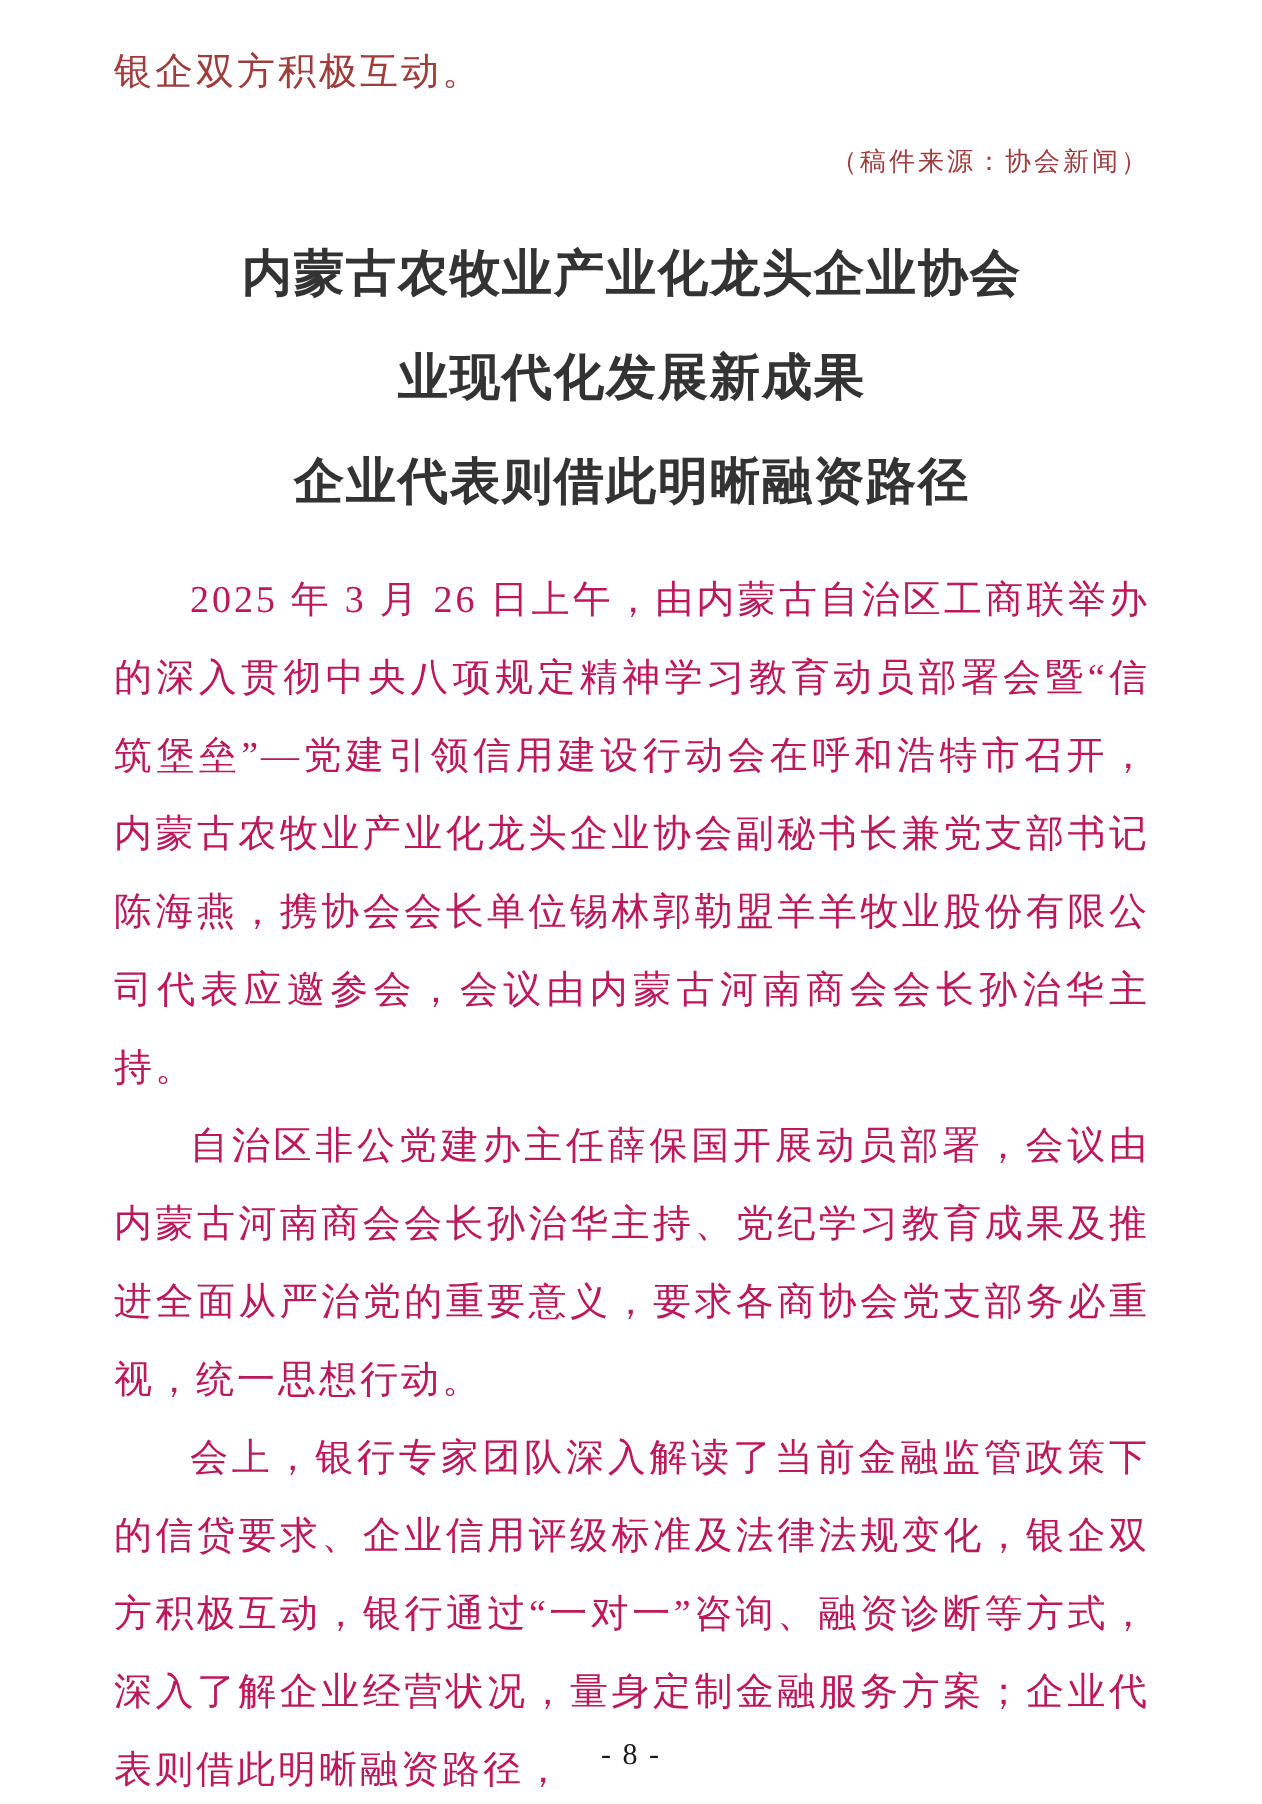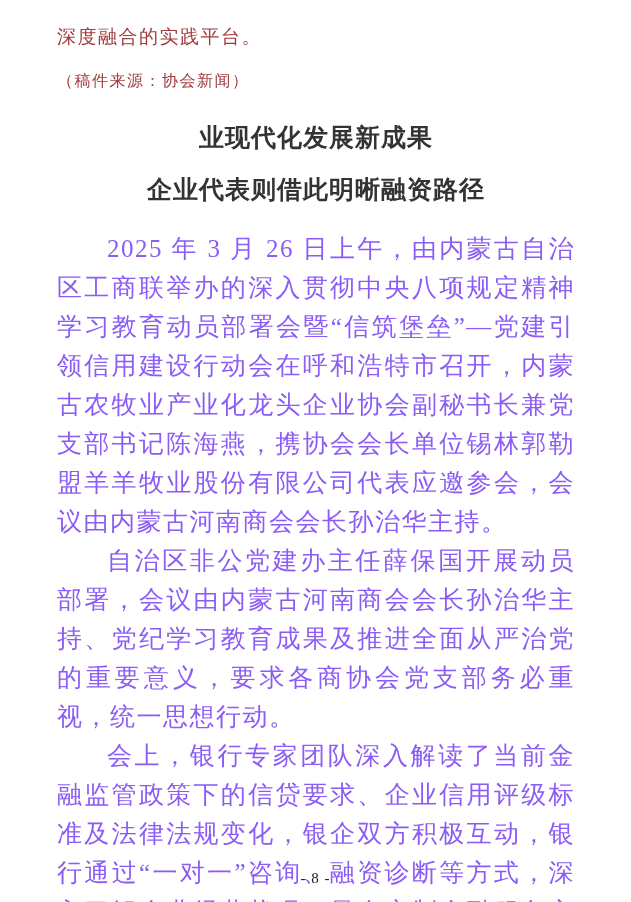--- a/index.html
+++ b/index.html
@@ -24,42 +24,42 @@
     color: #a03c3c;
     font-size: 19px;
     line-height: 37px;
     letter-spacing: 1.5px;
     text-align: justify;
     margin: 0;
   }
   .indent { text-indent: 2em; }
   .source-note {
     color: #a03c3c;
-    font-size: 16px;
+    font-size: 13px;
     line-height: 37px;
     letter-spacing: 1.5px;
-    text-align: left;
+    text-align: right;
     margin: 0;
     padding-top: 7px;
   }
   .titles { margin-top: 12px; }
   .title-line {
     font-family: "Liberation Sans", "DejaVu Sans", sans-serif;
     font-weight: bold;
     color: #333333;
     font-size: 25px;
     line-height: 52px;
     text-align: center;
     letter-spacing: 1px;
     margin: 0;
   }
   .article-body { margin-top: 14px; }
   .article-body p {
-    color: #8b5cf6;
-    font-size: 25px;
+    color: #be185d;
+    font-size: 19px;
     line-height: 39px;
     letter-spacing: 1.5px;
     text-align: justify;
     text-indent: 2em;
     margin: 0;
   }
   .page-number {
     position: absolute;
     left: 0; right: 0;
     bottom: 15px;
@@ -69,26 +69,27 @@
     font-family: "Liberation Serif", "DejaVu Serif", serif;
     letter-spacing: 1px;
   }
 </style>
 </head>
 <body>
 
 <div class="page">
   <div class="content">
 
-    <p class="red-text">深度融合的实践平台。</p>
+    <p class="red-text">银企双方积极互动。</p>
 
 
     <p class="source-note">（稿件来源：协会新闻）</p>
 
     <div class="titles">
+      <h1 class="title-line">内蒙古农牧业产业化龙头企业协会</h1>
       <h1 class="title-line">业现代化发展新成果</h1>
       <h1 class="title-line">企业代表则借此明晰融资路径</h1>
     </div>
 
     <div class="article-body">
       <p>2025 年 3 月 26 日上午，由内蒙古自治区工商联举办的深入贯彻中央八项规定精神学习教育动员部署会暨“信筑堡垒”—党建引领信用建设行动会在呼和浩特市召开，内蒙古农牧业产业化龙头企业协会副秘书长兼党支部书记陈海燕，携协会会长单位锡林郭勒盟羊羊牧业股份有限公司代表应邀参会，会议由内蒙古河南商会会长孙治华主持。</p>
       <p>自治区非公党建办主任薛保国开展动员部署，会议由内蒙古河南商会会长孙治华主持、党纪学习教育成果及推进全面从严治党的重要意义，要求各商协会党支部务必重视，统一思想行动。</p>
       <p>会上，银行专家团队深入解读了当前金融监管政策下的信贷要求、企业信用评级标准及法律法规变化，银企双方积极互动，银行通过“一对一”咨询、融资诊断等方式，深入了解企业经营状况，量身定制金融服务方案；企业代表则借此明晰融资路径，</p>
     </div>
 

